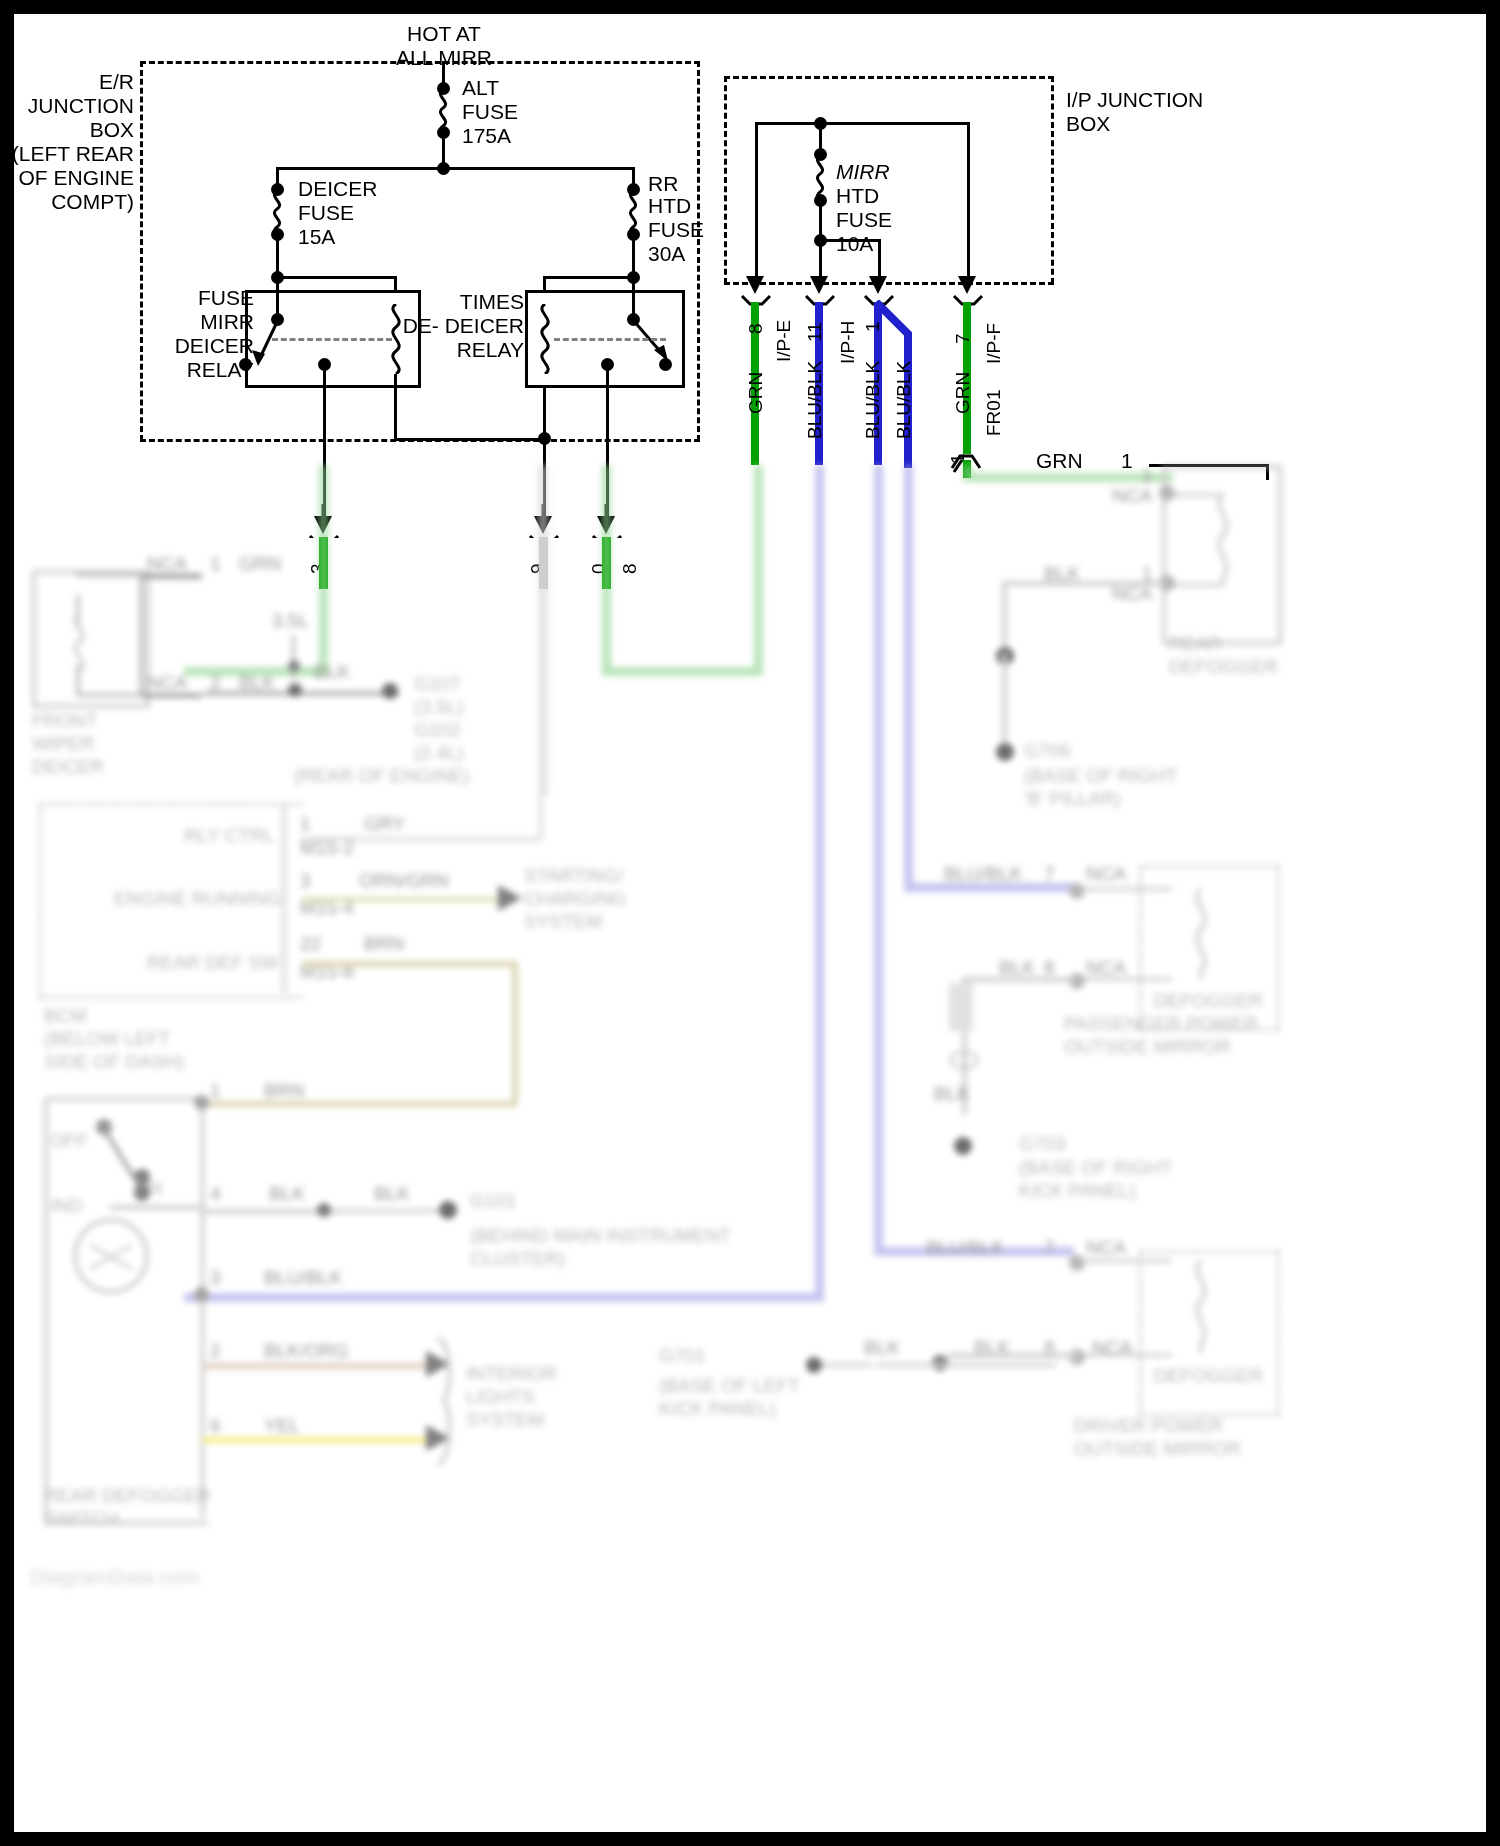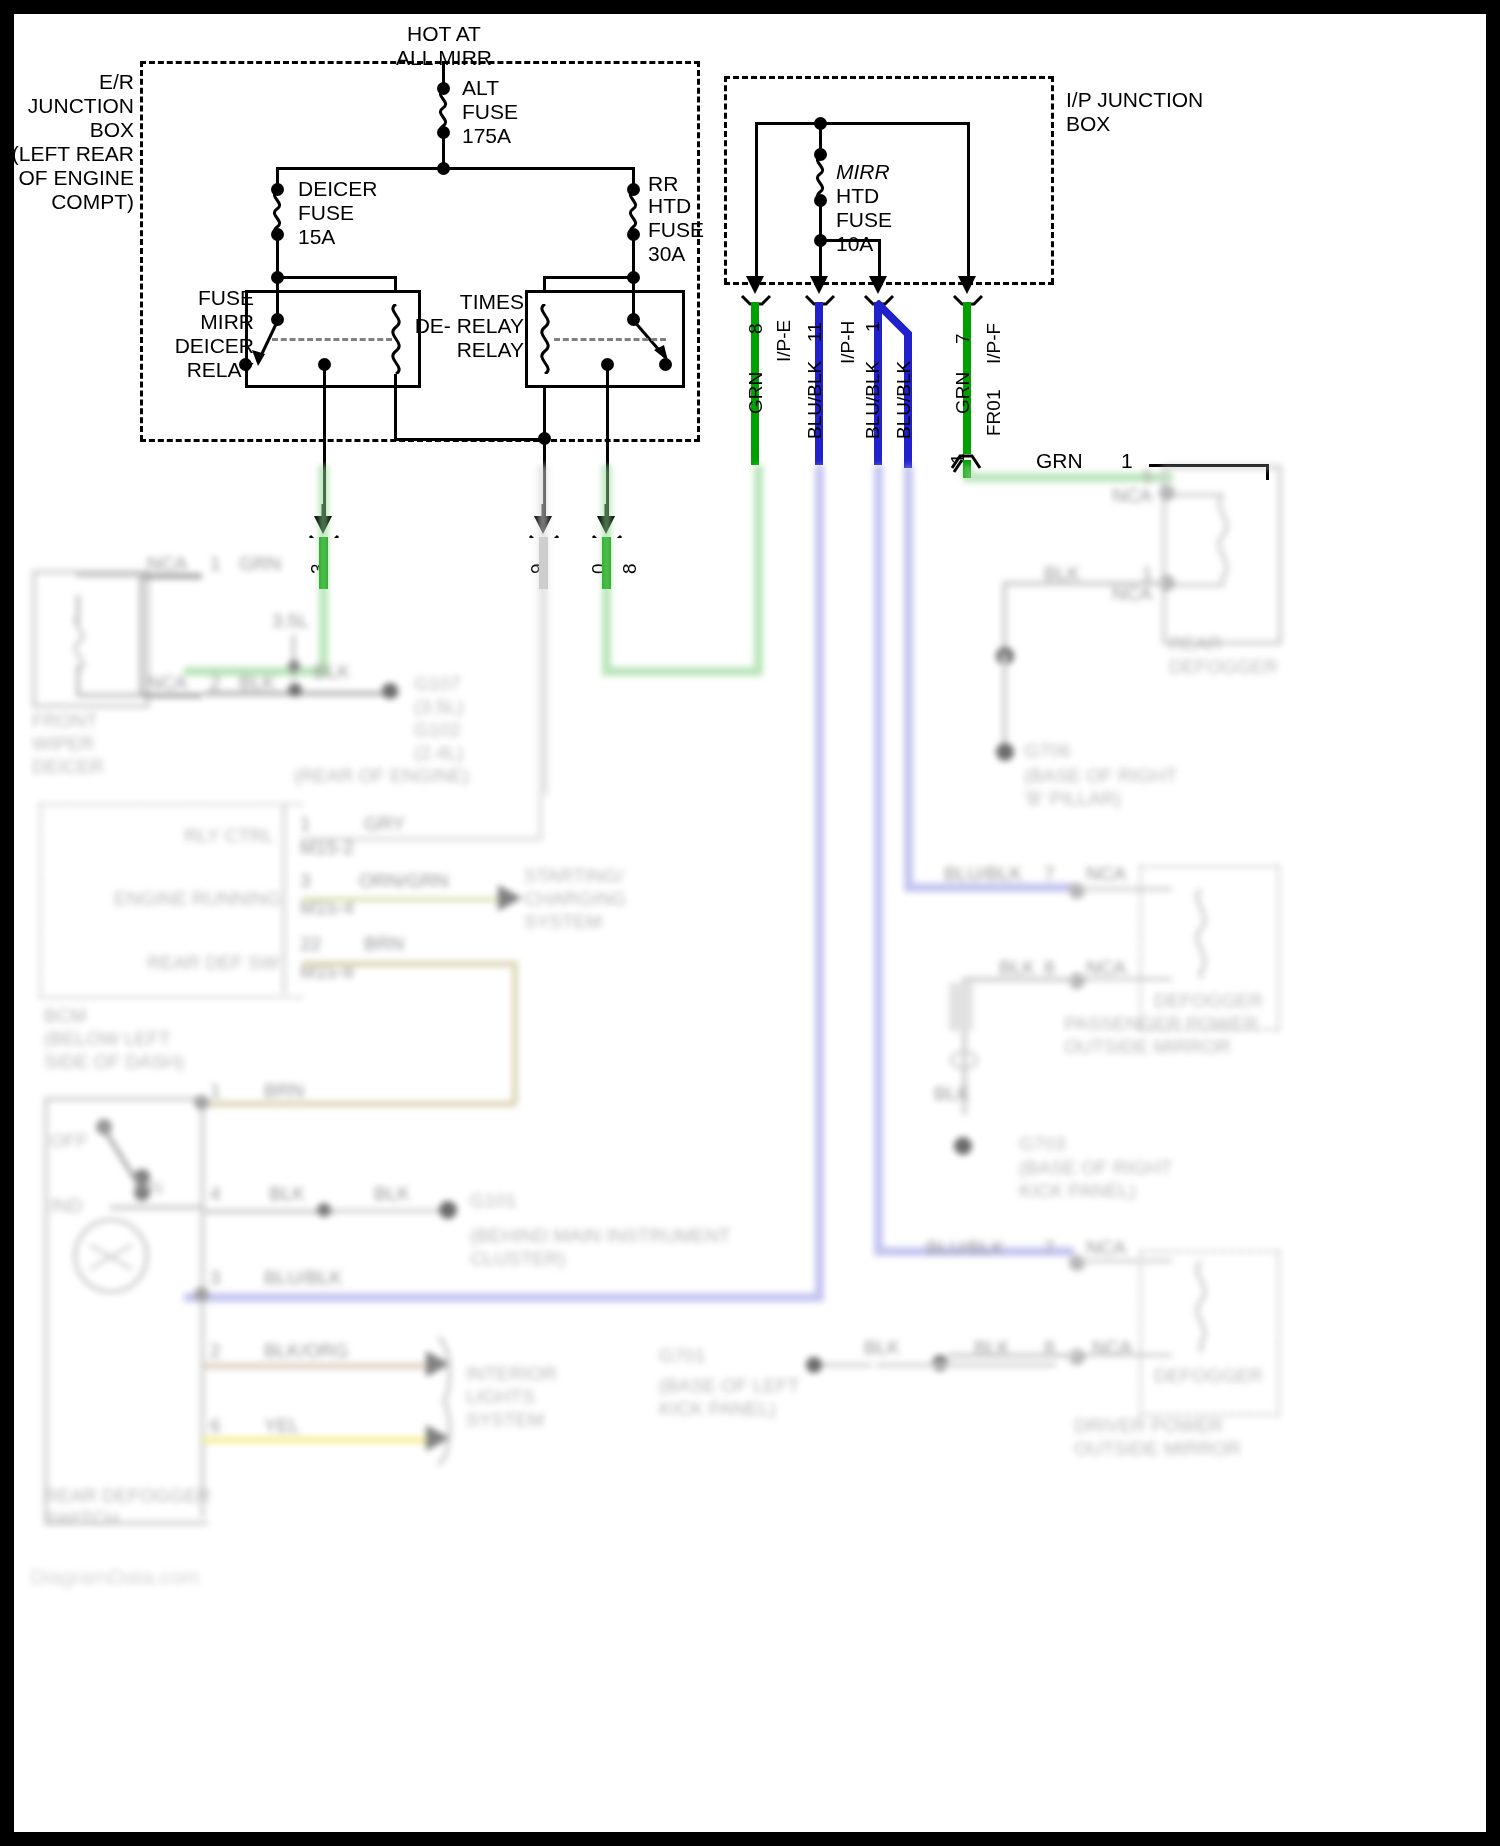--- a/index.html
+++ b/index.html
@@ -118,21 +118,21 @@
     <svg style="position:absolute;left:371px;top:290px;" width="22" height="70">
       <path d="M11,0 C0,7 22,15 11,23 C0,31 22,39 11,47 C0,55 22,63 11,70" stroke="#000" stroke-width="3" fill="none"></path>
     </svg>
 
     <div class="dot" style="left:310px;top:350px;"></div>
     <div class="vline" style="left:309px;top:350px;height:152px;"></div>
     <div class="vline" style="left:380px;top:360px;height:66px;"></div>
     <div class="hline" style="left:380px;top:424px;width:148px;"></div>
 
     <div class="lbl r" style="left:400px;top:276px;width:110px;">TIMES</div>
-    <div class="lbl r" style="left:362px;top:300px;width:148px;">DE- RELAY</div>
+    <div class="lbl r" style="left:362px;top:300px;width:148px;">DE- DEICER</div>
     <div class="lbl r" style="left:400px;top:324px;width:110px;">RELAY</div>
     <div class="box" style="left:511px;top:276px;width:160px;height:98px;"></div>
     <div class="dot" style="left:619px;top:263px;"></div>
     <div class="hline" style="left:530px;top:262px;width:90px;"></div>
     <div class="vline" style="left:529px;top:262px;height:16px;"></div>
     <div class="vline" style="left:618px;top:263px;height:42px;"></div>
     <div class="dot" style="left:619px;top:305px;"></div>
     <svg style="position:absolute;left:612px;top:300px;" width="60" height="62">
       <line x1="7" y1="6" x2="39" y2="43" stroke="#000" stroke-width="3"></line>
       <polygon points="42,47 28,36 38,31" fill="#000"></polygon>

